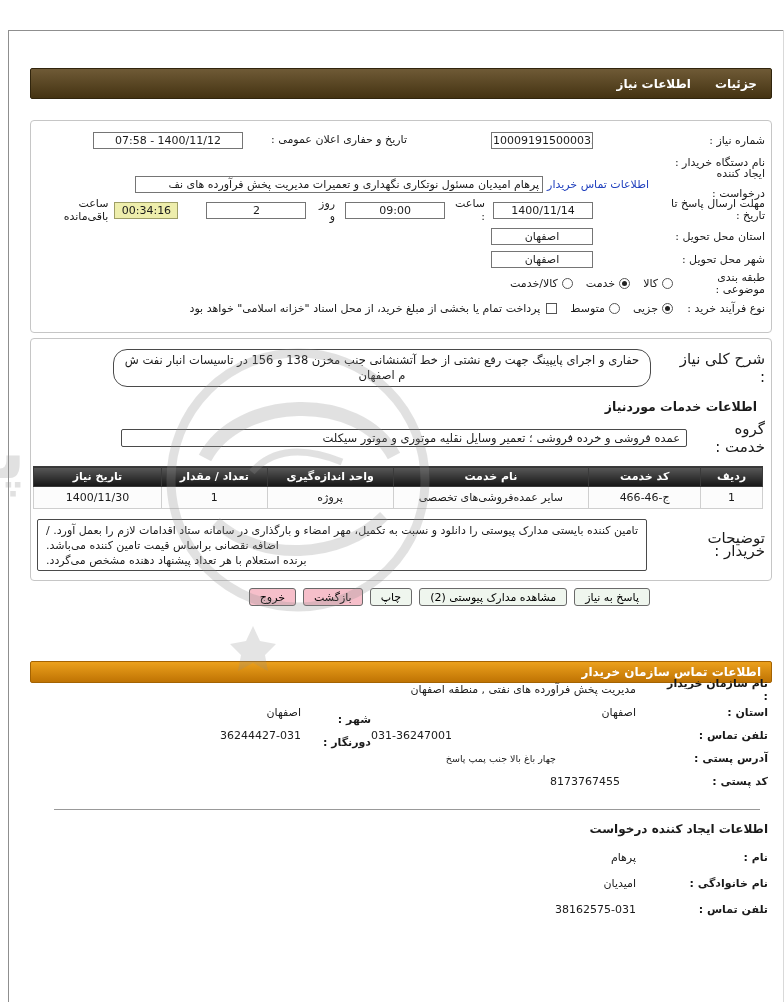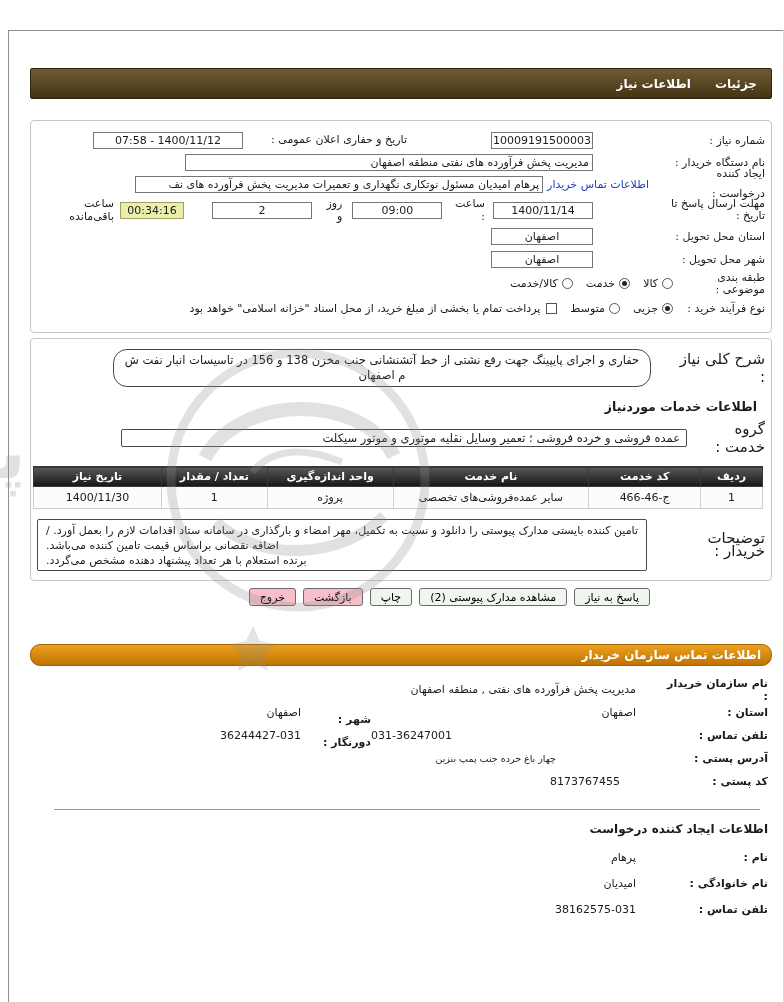--- a/index.html
+++ b/index.html
@@ -29,21 +29,21 @@
   .lt { display:inline-block; max-width:118px; line-height:12px; vertical-align:middle; }
   .flabel-an { width:158px; flex:none; line-height:12px; }
   .flabel-sm { width:92px; flex:none; line-height:12px; }
   .flabel-c { width:96px; flex:none; line-height:20px; }
 
   .inp {
     height:17px; border:1px solid #757575; background:#fff; flex:none;
     display:flex; align-items:center; justify-content:center; font-size:11px; padding:0 3px; overflow:hidden; white-space:nowrap;
   }
   .inp.rt { justify-content:flex-start; }
-  .w78{width:90px} .w100{width:100px} .w102{width:102px} .w150{width:150px} .w408{width:408px}
+  .w78{width:100px} .w100{width:100px} .w102{width:102px} .w150{width:150px} .w408{width:408px}
   .num { direction:ltr; unicode-bidi:isolate; }
 
   .mr4{margin-right:4px} .mr6{margin-right:6px} .mr8{margin-right:8px} .mr10{margin-right:10px}
   .mr20{margin-right:20px} .mr28{margin-right:28px} .mr84{margin-right:84px}
 
   .link { color:#1f3fbd; font-size:11px; cursor:pointer; flex:none; }
 
   .opt { display:flex; align-items:center; margin-left:13px; }
   .radio { width:11px; height:11px; border:1px solid #555; border-radius:50%; background:#fff; flex:none; margin-left:4px; }
   .radio.sel::after { content:""; display:block; width:5px; height:5px; border-radius:50%; background:#222; margin:2px; }
@@ -87,22 +87,22 @@
 
   .btnrow { position:absolute; top:588px; right:134px; display:flex; gap:7px; }
   .btn {
     height:18px; border:1px solid #6a6a6a; border-radius:3px; background:#eff6ee;
     font-size:11px; display:flex; align-items:center; padding:0 10px; white-space:nowrap; cursor:pointer;
     font-family:inherit;
   }
   .btn.pink { background:#f6bfca; }
 
   .contact-bar {
-    position:absolute; top:644px; right:12px; width:742px; height:22px;
-    background:linear-gradient(180deg,#eca11d,#bf7303); border:1px solid #a46302; border-radius:10px;
+    position:absolute; top:661px; right:12px; width:742px; height:22px;
+    background:linear-gradient(180deg,#eca11d,#bf7303); border:1px solid #a46302; border-radius:2px;
     color:#fff; font-weight:bold; font-size:12px; display:flex; align-items:center; padding:0 10px;
   }
   .contact { position:absolute; top:678px; right:12px; width:742px; font-size:11px; }
   .crow { display:flex; align-items:center; height:23px; padding-right:4px; }
   .crow2 { height:26px; }
   .clabel { font-weight:bold; width:108px; flex:none; }
   .cl-sm { font-weight:bold; width:62px; flex:none;margin-top:14px; }
   .cval { margin-right:24px; }
   .cval1 { width:265px; margin-right:24px; flex:none; }
   .cval-addr { margin-right:104px; font-size:9.5px; }
@@ -128,21 +128,20 @@
 
   <div class="frow h22">
     <span class="flabel"><span class="lt">شماره نیاز :</span></span>
     <div class="inp w102 num">1100091915000035</div>
     <span class="flabel-an mr84">تاریخ و حفاری اعلان عمومی :</span>
     <div class="inp w150 num mr6">07:58 - 1400/11/12</div>
   </div>
 
   <div class="frow h22">
     <span class="flabel"><span class="lt">نام دستگاه خریدار :</span></span>
-    <div class="inp w408 rt">مدیریت پخش فرآورده های نفتی منطقه اصفهان</div>
   </div>
 
   <div class="frow h22">
     <span class="flabel-c">ایجاد کننده درخواست :</span>
     <span class="link mr20">اطلاعات تماس خریدار</span>
     <div class="inp w408 rt mr4">پرهام امیدیان مسئول نوتکاری نگهداری و تعمیرات مدیریت پخش فرآورده های نف</div>
   </div>
 
   <div class="frow h30">
     <span class="flabel"><span class="lt">مهلت ارسال پاسخ تا تاریخ :</span></span>
@@ -274,21 +273,21 @@
     <span class="mr8">اصفهان</span>
   </div>
   <div class="crow">
     <span class="clabel">تلفن تماس :</span>
     <span class="cval1 num">031-36247001</span>
     <span class="cl-sm">دورنگار :</span>
     <span class="mr8 num">36244427-031</span>
   </div>
   <div class="crow">
     <span class="clabel">آدرس پستی :</span>
-    <span class="cval-addr">چهار باغ خرده جنب پمپ بنزین</span>
+    <span class="cval-addr">چهار باغ بالا جنب پمپ پاسخ</span>
   </div>
   <div class="crow">
     <span class="clabel">کد پستی :</span>
     <span class="cval-postal num">8173767455</span>
   </div>
 
   <hr class="div">
 
   <div class="creator-h">اطلاعات ایجاد کننده درخواست</div>
 

